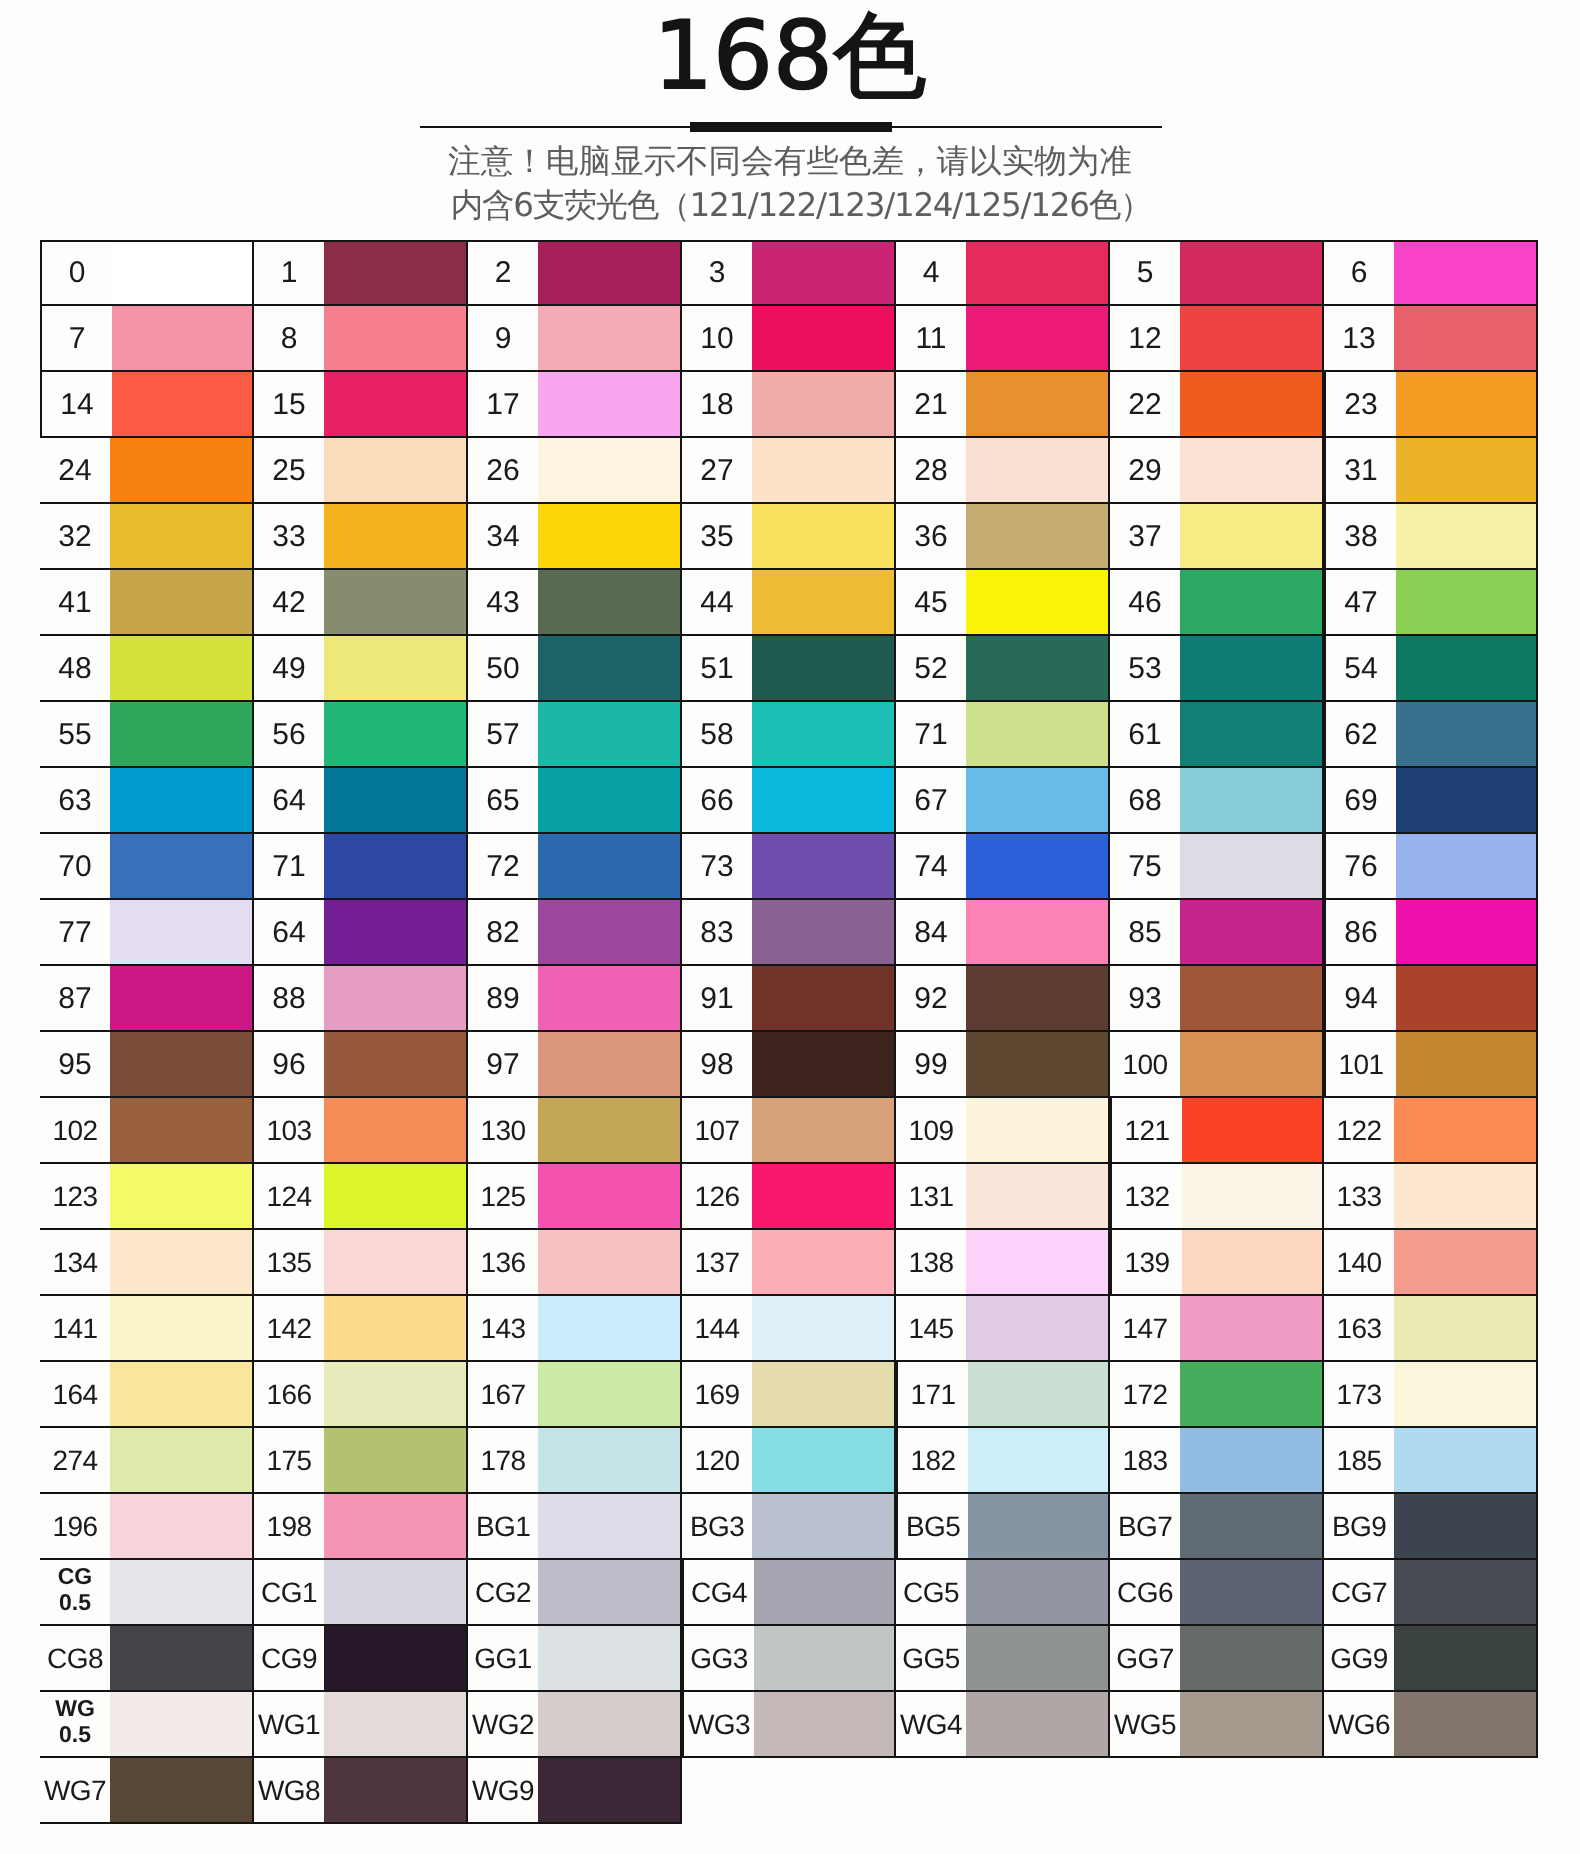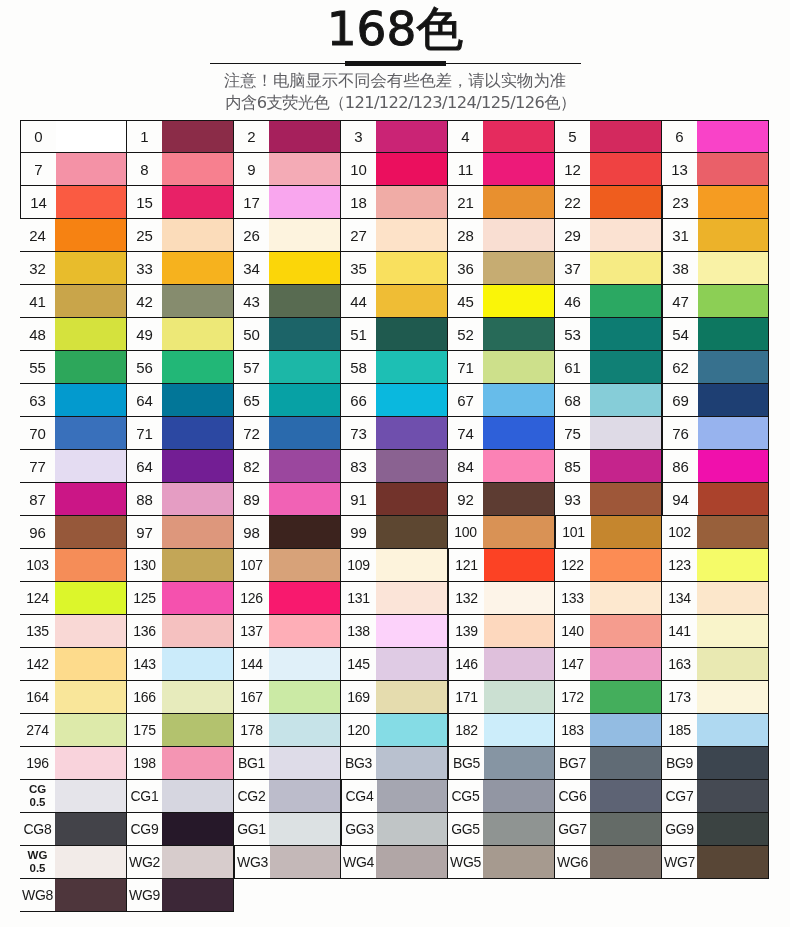--- a/index.html
+++ b/index.html
@@ -367,20 +367,24 @@
       </div>
       <div class="cell">
         <div class="lab">93</div>
         <div class="sw" style="background: rgb(158, 87, 57);"></div>
       </div>
       <div class="cell c0">
         <div class="lab">94</div>
         <div class="sw" style="background: rgb(171, 66, 44);"></div>
       </div>
       <div class="cell">
+        <div class="lab">95</div>
+        <div class="sw" style="background: rgb(120, 76, 57);"></div>
+      </div>
+      <div class="cell">
         <div class="lab">96</div>
         <div class="sw" style="background: rgb(150, 88, 58);"></div>
       </div>
       <div class="cell">
         <div class="lab">97</div>
         <div class="sw" style="background: rgb(221, 151, 124);"></div>
       </div>
       <div class="cell">
         <div class="lab">98</div>
         <div class="sw" style="background: rgb(60, 35, 30);"></div>
@@ -493,24 +497,20 @@
         <div class="lab w3">143</div>
         <div class="sw" style="background: rgb(203, 235, 250);"></div>
       </div>
       <div class="cell">
         <div class="lab w3">144</div>
         <div class="sw" style="background: rgb(224, 240, 249);"></div>
       </div>
       <div class="cell">
         <div class="lab w3">145</div>
         <div class="sw" style="background: rgb(223, 203, 228);"></div>
-      </div>
-      <div class="cell c0">
-        <div class="lab w3">146</div>
-        <div class="sw" style="background: rgb(223, 192, 220);"></div>
       </div>
       <div class="cell">
         <div class="lab w3">147</div>
         <div class="sw" style="background: rgb(238, 155, 198);"></div>
       </div>
       <div class="cell">
         <div class="lab w3">163</div>
         <div class="sw" style="background: rgb(233, 233, 178);"></div>
       </div>
       <div class="cell">
@@ -651,20 +651,24 @@
         <div class="sw" style="background: rgb(100, 107, 103);"></div>
       </div>
       <div class="cell">
         <div class="lab w3">GG9</div>
         <div class="sw" style="background: rgb(59, 67, 66);"></div>
       </div>
       <div class="cell">
         <div class="lab frac">WG
 0.5</div>
         <div class="sw" style="background: rgb(242, 235, 232);"></div>
+      </div>
+      <div class="cell">
+        <div class="lab w3">WG1</div>
+        <div class="sw" style="background: rgb(228, 219, 216);"></div>
       </div>
       <div class="cell">
         <div class="lab w3">WG2</div>
         <div class="sw" style="background: rgb(215, 204, 204);"></div>
       </div>
       <div class="cell c0">
         <div class="lab w3">WG3</div>
         <div class="sw" style="background: rgb(196, 184, 184);"></div>
       </div>
       <div class="cell">

